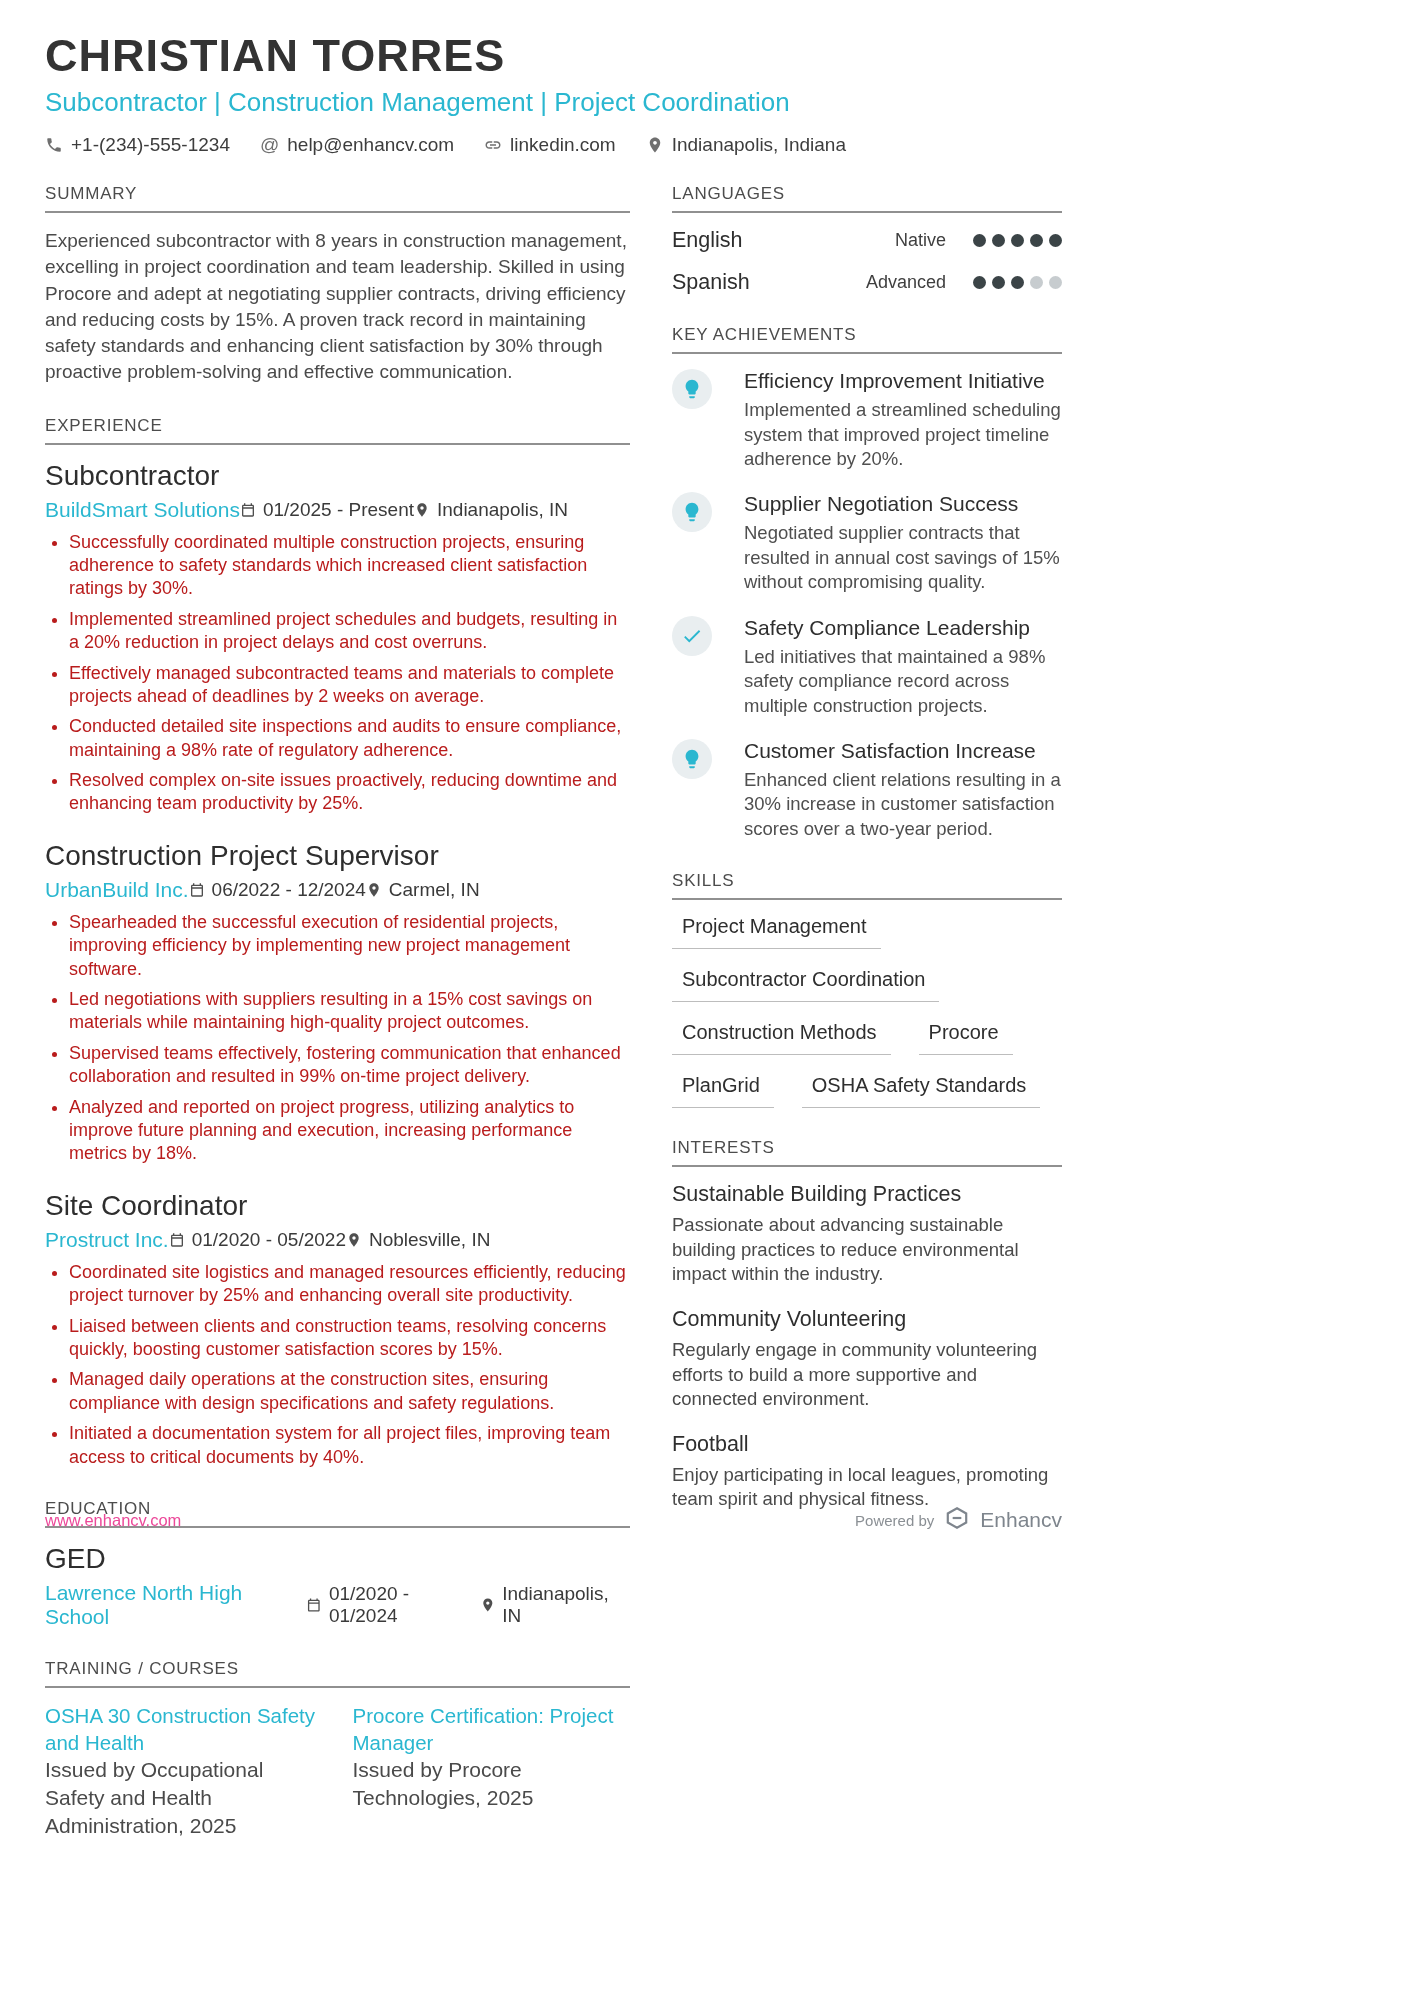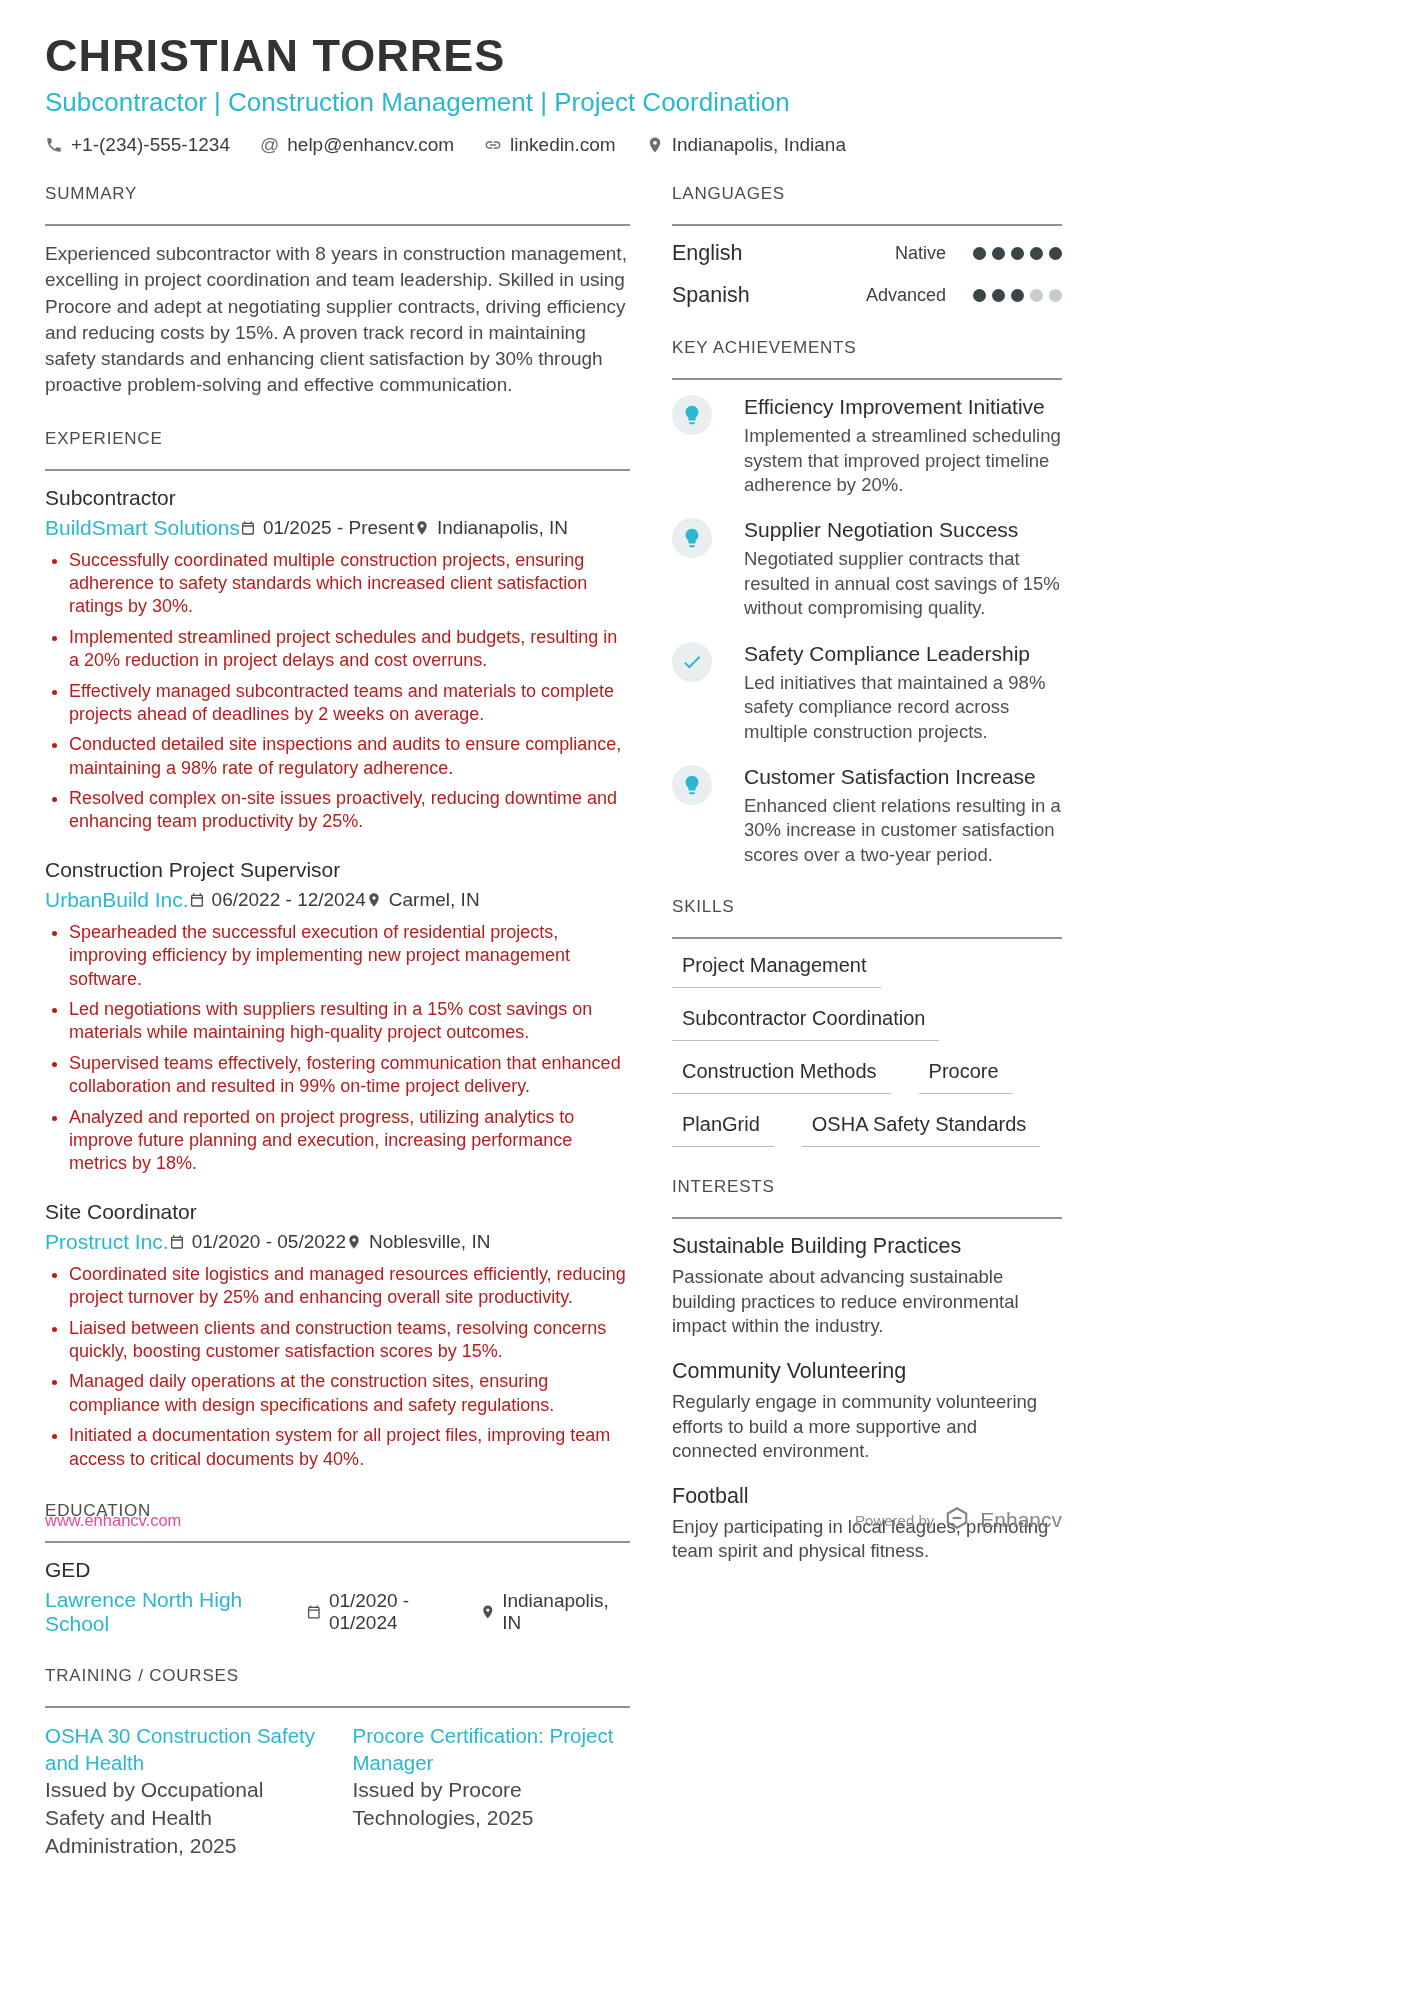--- a/index.html
+++ b/index.html
@@ -16,28 +16,28 @@
   .contact-item svg { fill: #6f6f6f; }
   .glyph-icon { color: #6f6f6f; font-size: 19px; }
 
   
   .columns { display: flex; gap: 42px; margin-top: 28px; }
   .col-left { width: 585px; flex: 0 0 585px; }
   .col-right { width: 390px; flex: 0 0 390px; }
 
   .section { margin-bottom: 30px; }
   .sec-h { font-size: 17px; font-weight: 400; color: #4c4c4c; letter-spacing: 0.8px;
-           border-bottom: 2px solid #909090; padding-bottom: 20px; margin-bottom: 15px; }
+           border-bottom: 2px solid #909090; padding-bottom: 7px; margin-bottom: 15px; }
 
   
   .summary-text { font-size: 19px; line-height: 1.38; color: #4a4a4a; }
 
   
   .job { margin-bottom: 24px; }
-  .job-title { font-size: 21px; color: #2e2e2e; margin: 4px 0 6px 0; }
+  .job-title { font-size: 28px; color: #2e2e2e; margin: 4px 0 6px 0; }
   .job-meta { display: flex; align-items: center; margin-bottom: 9px; }
   .company { color: #2ab7d0; font-size: 21px; }
   .meta-group { display: flex; align-items: center; gap: 7px; font-size: 19px; color: #3a3a3a; }
   .meta-group svg { fill: #4f4f4f; }
   ul.bullets { padding-left: 24px; }
   ul.bullets li { font-size: 18px; line-height: 1.3; color: #b91c1c; margin-bottom: 7px; }
 
   
   .training-grid { display: flex; gap: 30px; }
   .course { width: 278px; }

